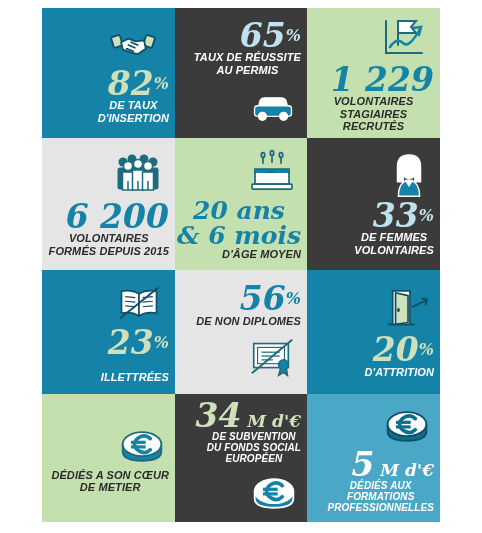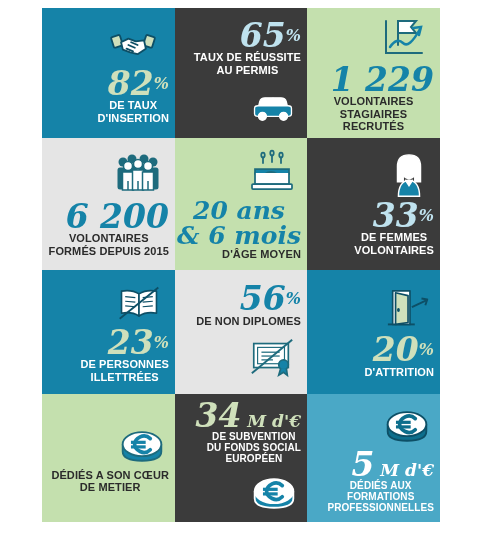--- a/index.html
+++ b/index.html
@@ -75,20 +75,21 @@
   .stat-2l .num { font-size: 25px; }
 
   .label {
     font-family: "Liberation Sans", sans-serif;
     font-weight: bold;
     font-size: 11px;
     line-height: 1.12;
     letter-spacing: 0.1px;
     margin-top: 0;
     text-transform: uppercase;
+    font-style: italic;
   }
   .label-sm { font-size: 10px; }
 
   
   .tx-cream   { color: #cfe0bb; }
   .tx-white   { color: #ffffff; }
   .tx-palblue { color: #bfe2ee; }
   .tx-teal    { color: #1583a8; }
   .tx-dark    { color: #2b2b2b; }
 
@@ -225,21 +226,21 @@
                 <line x1="20" y1="54" x2="42" y2="56"></line>
           <line x1="58" y1="36" x2="80" y2="34"></line>
                 <line x1="58" y1="46" x2="80" y2="44"></line>
                 <line x1="58" y1="56" x2="80" y2="54"></line>
         </g>
         <line x1="8" y1="82" x2="92" y2="14" stroke="#0d4f66" stroke-width="4"></line>
       </g>
           </svg>
         </div>
         <div class="stat tx-cream" style="order: 1;"><span class="num">23</span><span class="pct">%</span></div>
-        <div class="label tx-white" style="order: 2;"><span>DE PERSONNES</span><br><span>ILLETTRÉES</span></div>
+        <div class="label tx-white" style="order: 2;"><br><span>ILLETTRÉES</span></div>
       </div>
       <div class="cell bg-lblue">
         <div class="icon-wrap ordered-icon-bot">
           <svg width="58" height="48" viewBox="0 0 100 100" xmlns="http://www.w3.org/2000/svg">
             <g stroke="#1e6b7d" stroke-width="3.5">
         <rect x="12" y="22" width="72" height="50" fill="#ffffff"></rect>
         <rect x="20" y="30" width="56" height="34" fill="none" stroke-width="2.4"></rect>
         <g stroke-width="2.6">
           <line x1="28" y1="40" x2="66" y2="40"></line>
                 <line x1="28" y1="48" x2="66" y2="48"></line>

